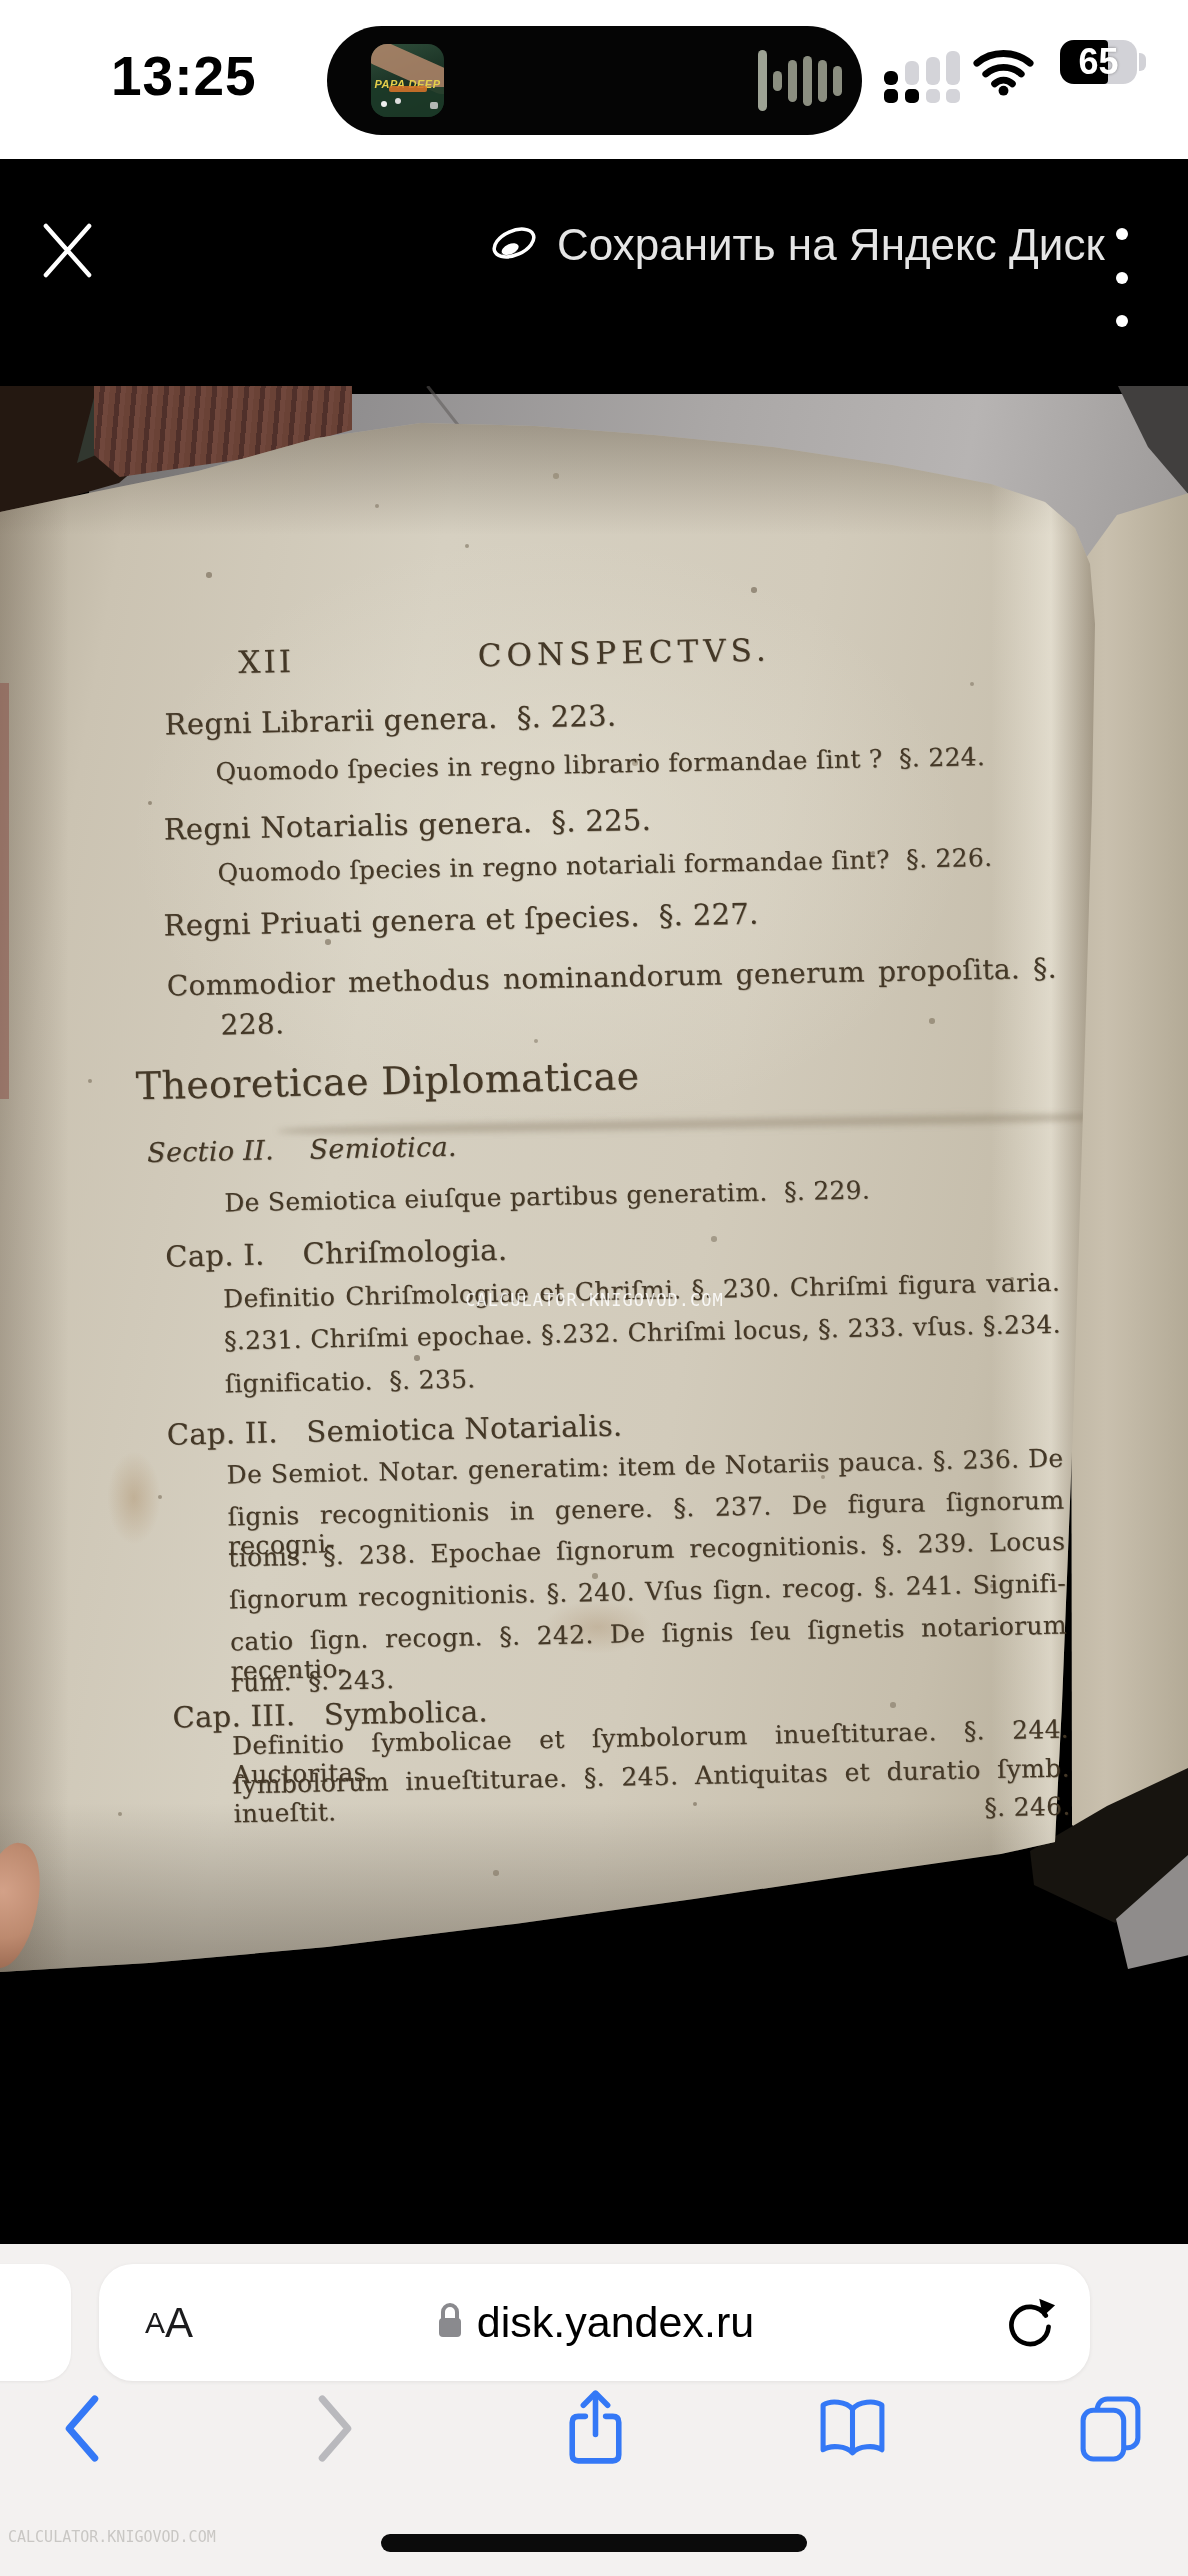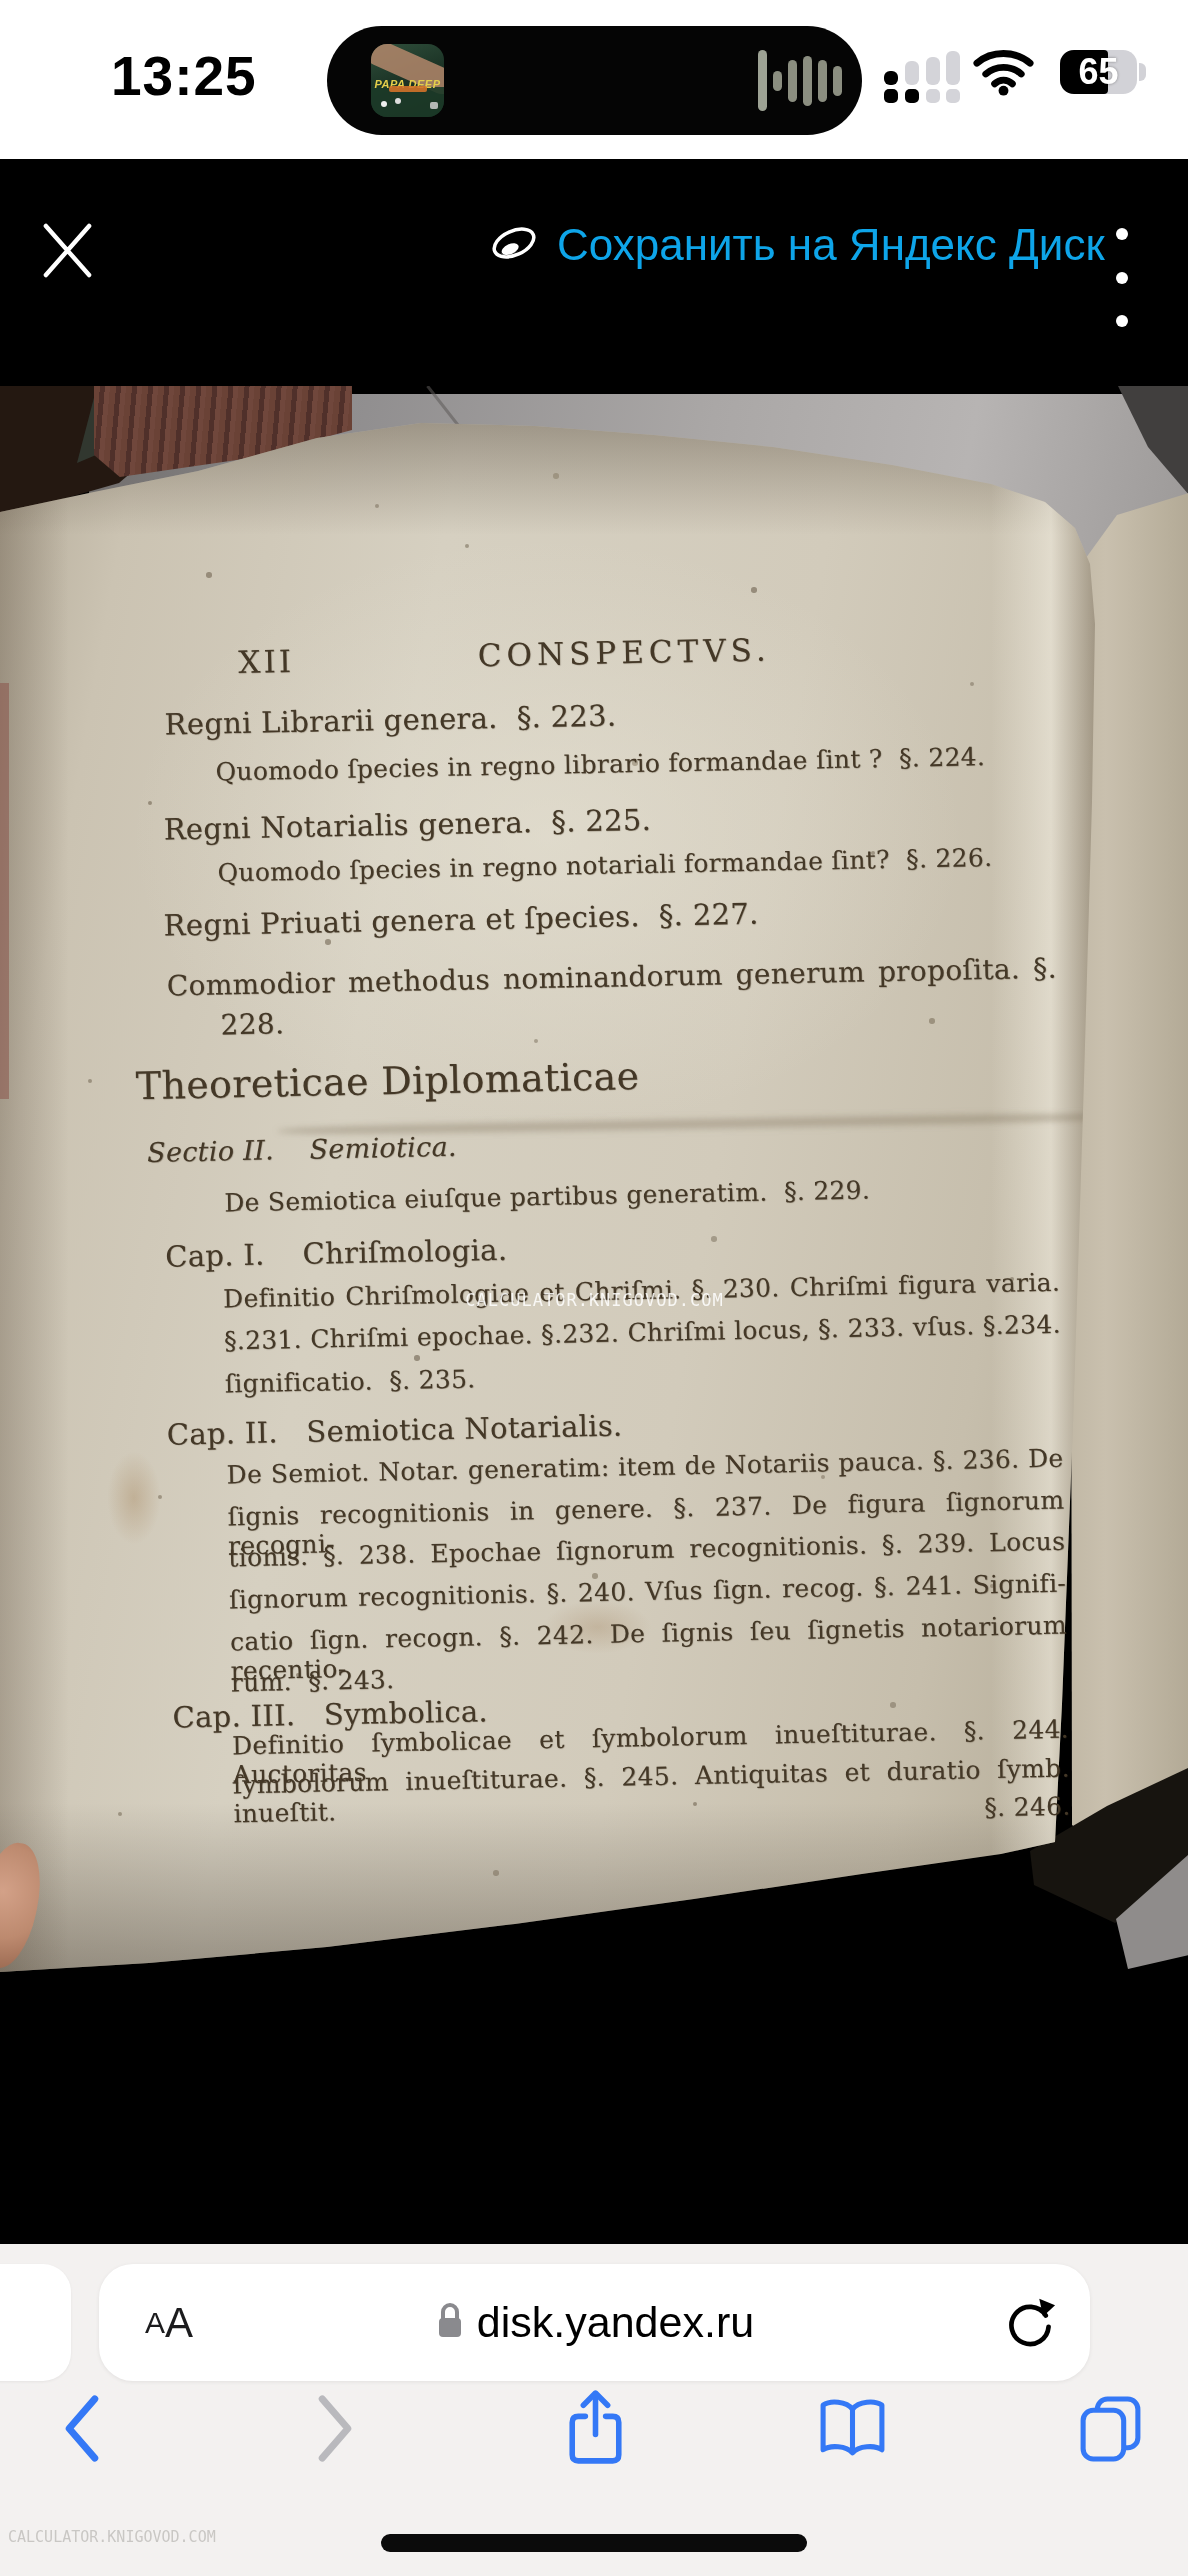--- a/index.html
+++ b/index.html
@@ -26,31 +26,31 @@
   .wave i:nth-child(1){height:61px;background:#9da294;}
   .wave i:nth-child(2){height:20px;}
   .wave i:nth-child(3){height:42px;}
   .wave i:nth-child(4){height:50px;}
   .wave i:nth-child(5){height:42px;}
   .wave i:nth-child(6){height:30px;}
   .sigicon{position:absolute;left:884px;top:48px;width:77px;height:55px;}
   .sigicon .dot{position:absolute;bottom:0;left:0;width:14px;height:14px;border-radius:5px;}
   .sigicon .bar{position:absolute;left:0;width:14px;border-radius:6px;}
   .wifiicon{position:absolute;left:973px;top:48px;}
-  .battery{position:absolute;left:1060px;top:50px;width:77px;height:44px;border-radius:14px;background:#d2d2d7;}
+  .battery{position:absolute;left:1060px;top:40px;width:77px;height:44px;border-radius:14px;background:#d2d2d7;}
   .battery .fill{position:absolute;left:0;top:0;width:62%;height:100%;background:#000;border-radius:14px 4px 4px 14px;}
   .battery .pct{position:absolute;left:0;top:0;width:100%;height:100%;display:flex;align-items:center;justify-content:center;
      color:#fff;font-size:36px;font-weight:700;text-shadow:0 0 3px rgba(0,0,0,.4);}
   .battery .nub{position:absolute;right:-9px;top:13px;width:7px;height:18px;border-radius:0 6px 6px 0;background:#d2d2d7;}
 
   
   .appheader{position:absolute;left:0;top:159px;width:1189px;height:228px;background:#000;}
   .closebtn{position:absolute;left:40px;top:61px;width:55px;height:61px;cursor:pointer;}
   .hdrtitle{position:absolute;left:487px;top:57px;display:flex;align-items:center;gap:16px;cursor:pointer;}
-  .hdrtitle .txt{color:#0ea5e9;font-size:44px;font-weight:400;white-space:nowrap;}
+  .hdrtitle .txt{color:#e5e5e5;font-size:44px;font-weight:400;white-space:nowrap;}
   .kebab{position:absolute;left:1108px;top:61px;width:28px;height:119px;cursor:pointer;}
   .kebab i{position:absolute;left:8px;width:12px;height:12px;border-radius:50%;background:#fff;}
   .kebab i:nth-child(1){top:8px;} .kebab i:nth-child(2){top:52px;} .kebab i:nth-child(3){top:95px;}
 
   
   .photo{position:absolute;left:0;top:386px;width:1189px;height:1858px;background:#000;overflow:hidden;}
   .wall{position:absolute;left:89px;top:8px;width:1100px;height:238px;
         background:linear-gradient(100deg,#6f6c6b 0%,#8f8d8e 22%,#aaa7a6 55%,#b7b4b3 78%,#9b9897 100%);}
   .crack1{position:absolute;left:426px;top:0px;width:3px;height:104px;background:#5d5a58;opacity:.55;transform:rotate(-38deg);transform-origin:top;}
   .crack2{position:absolute;left:500px;top:77px;width:228px;height:2px;background:#5d5a58;opacity:.45;transform:rotate(8deg);}

